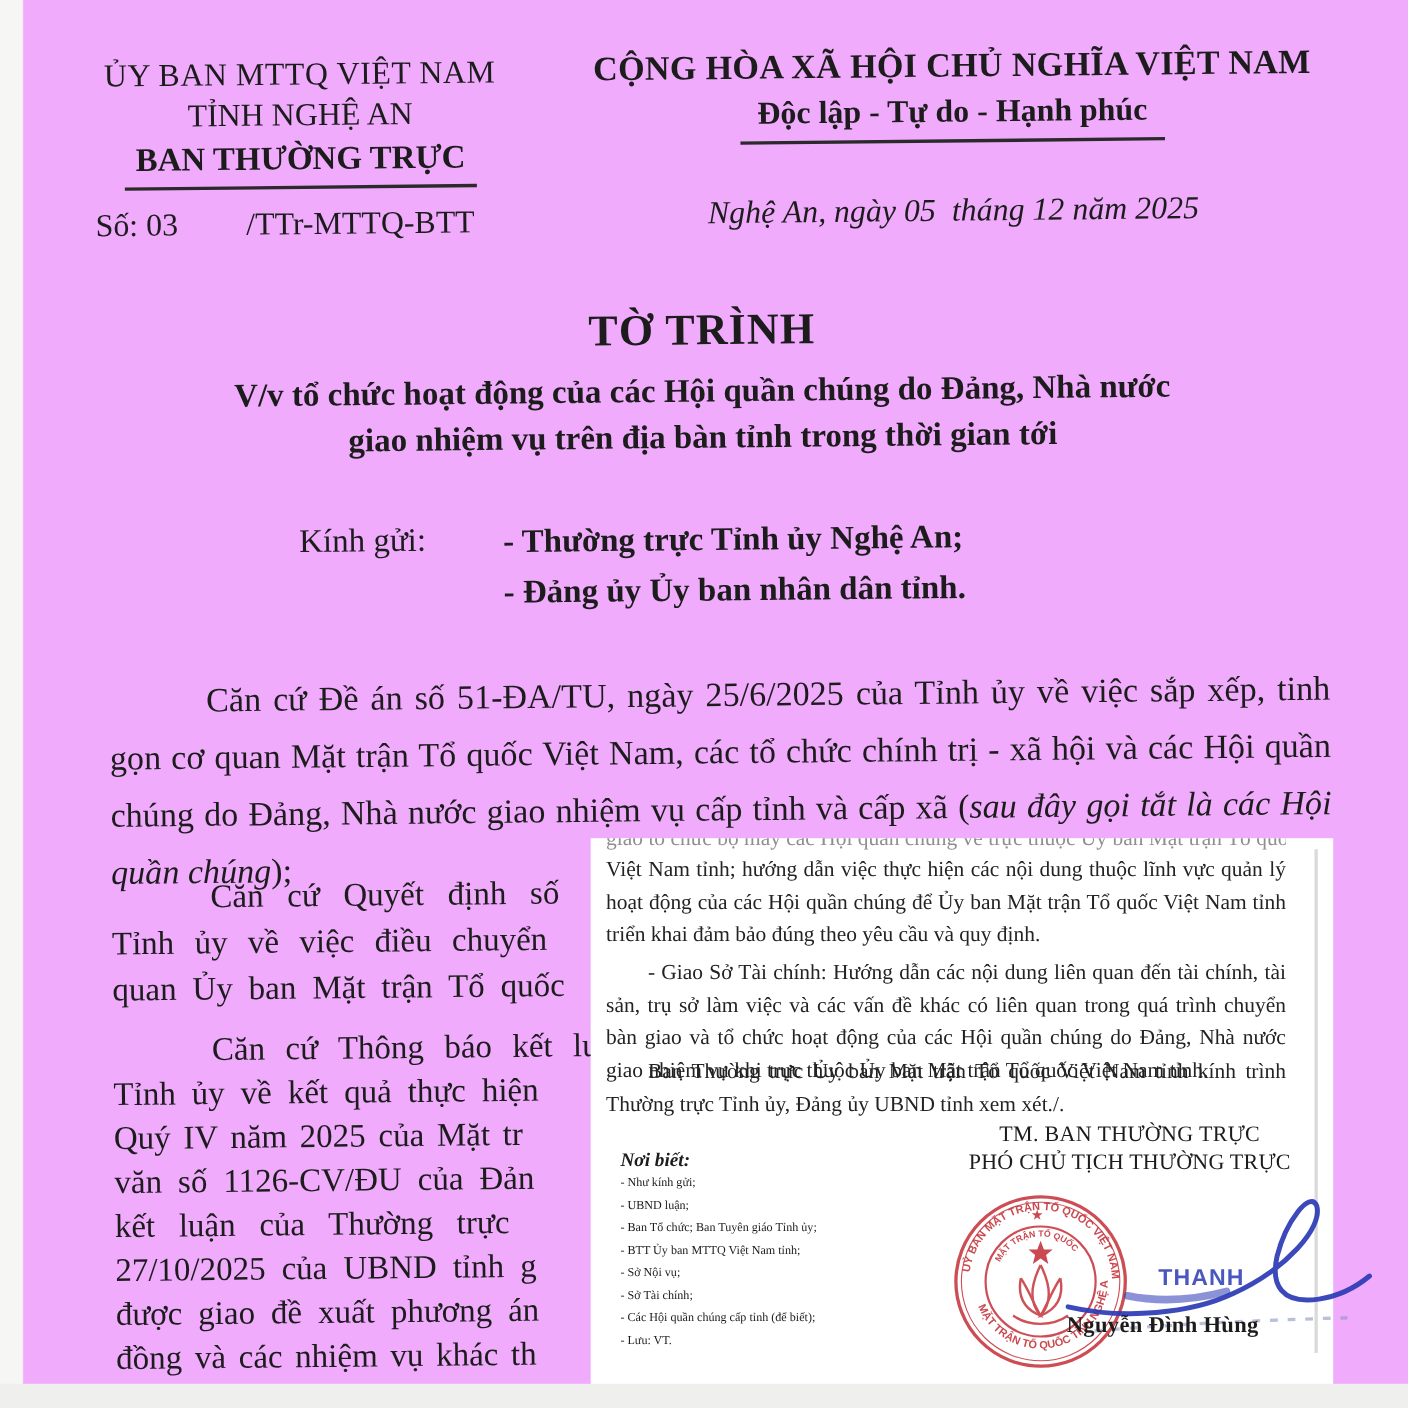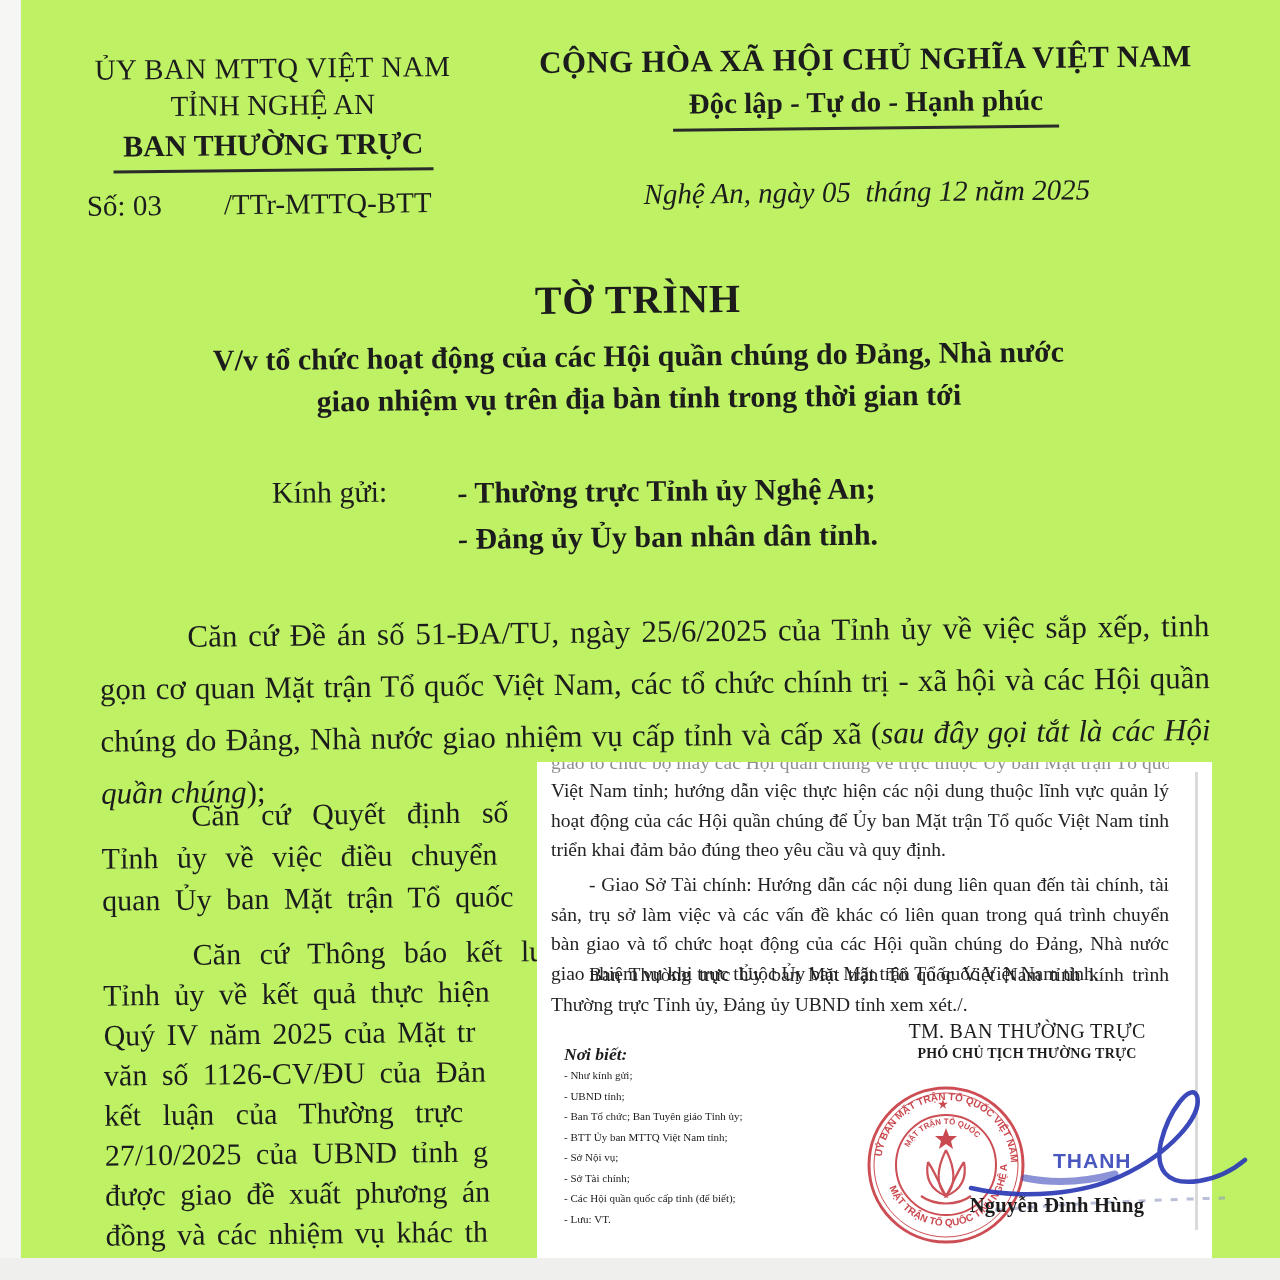--- a/index.html
+++ b/index.html
@@ -1,16 +1,16 @@
 <!DOCTYPE html>
 <html><head>
 <meta charset="utf-8">
 <style>
   html,body{margin:0;padding:0;background:#ffffff;}
-  #stage{position:relative;width:1280px;height:1280px;overflow:hidden;background:#bef264;
+  #stage{position:relative;width:1280px;height:1280px;overflow:hidden;background:#f0abfc;
          font-family:"Liberation Serif","DejaVu Serif",serif;color:#1c1c1c;}
   .edge-strip{position:absolute;left:0;top:0;width:20px;height:1280px;background:#f6f6f5;border-right:1px solid #efefee;}
   .doc{position:absolute;left:0;top:0;width:1280px;height:1280px;transform:rotate(-0.6deg);transform-origin:640px 500px;}
 
   
   .hdr-left{position:absolute;left:62px;top:48px;width:430px;text-align:center;}
   .hdr-left .l1{font-size:29px;letter-spacing:.5px;}
   .hdr-left .l2{font-size:29px;margin-top:4px;}
   .hdr-left .l3{font-size:30px;font-weight:bold;margin-top:6px;display:inline-block;
                 border-bottom:3px solid #2a2a2a;padding:0 10px 7px;}
@@ -52,21 +52,21 @@
   
   .inset{position:absolute;left:537px;top:762px;width:675px;height:518px;background:#ffffff;z-index:10;}
   .inset .cutline{position:absolute;left:14px;top:0;width:618px;height:15px;overflow:hidden;color:#8f8f8f;}
   .inset .cutline span{display:block;transform:translateY(-13px);font-size:19.5px;line-height:28px;white-space:nowrap;}
   .inset .ptxt{position:absolute;left:14px;width:618px;font-size:19.5px;line-height:29.5px;text-align:justify;color:#232323;}
   .inset .ptxt.indent{text-indent:38px;}
   .vline{position:absolute;left:658px;top:10px;width:3px;height:458px;background:#dadada;}
 
   .sig-auth{position:absolute;left:318px;top:258px;width:344px;text-align:center;}
   .sig-auth .a1{font-size:20px;letter-spacing:.3px;}
-  .sig-auth .a2{font-size:14px;font-weight:bold;margin-top:3px;letter-spacing:.2px;}
+  .sig-auth .a2{font-size:20px;font-weight:normal;margin-top:3px;letter-spacing:.2px;}
   .noi-nhan{position:absolute;left:27px;top:282px;width:300px;}
   .noi-nhan .nlabel{font-size:17.5px;font-weight:bold;font-style:italic;}
   .noi-nhan .nitem{font-size:11px;line-height:20.5px;}
   .stamp-wrap{position:absolute;left:328px;top:322px;width:162px;height:162px;}
   .sig-wrap{position:absolute;left:428px;top:320px;width:292px;height:152px;}
   .sig-name{position:absolute;left:348px;top:432px;width:344px;text-align:center;
             font-size:20.5px;font-weight:bold;letter-spacing:.3px;}
 
   .bottom-band{position:absolute;left:0;top:1258px;width:1280px;height:22px;background:#efefee;z-index:30;}
 </style>
@@ -142,26 +142,26 @@
     <div class="vline"></div>
 
     <div class="sig-auth">
       <div class="a1">TM. BAN THƯỜNG TRỰC</div>
       <div class="a2">PHÓ CHỦ TỊCH THƯỜNG TRỰC</div>
     </div>
 
     <div class="noi-nhan">
       <div class="nlabel">Nơi biết:</div>
       <div class="nitem">- Như kính gửi;</div>
-      <div class="nitem">- UBND tỉnh;</div>
+      <div class="nitem">- UBND luận;</div>
       <div class="nitem">- Ban Tổ chức; Ban Tuyên giáo Tỉnh ủy;</div>
       <div class="nitem">- BTT Ủy ban MTTQ Việt Nam tỉnh;</div>
       <div class="nitem">- Sở Nội vụ;</div>
       <div class="nitem">- Sở Tài chính;</div>
-      <div class="nitem">- Các Hội quần quốc cấp tỉnh (để biết);</div>
+      <div class="nitem">- Các Hội quần chúng cấp tỉnh (để biết);</div>
       <div class="nitem">- Lưu: VT.</div>
     </div>
 
     <div class="stamp-wrap">
       <svg width="162" height="162" viewBox="0 0 162 162">
         <g stroke="#c5353c" fill="none" opacity="0.88">
           <circle cx="81" cy="81" r="77" stroke-width="3"></circle>
           <circle cx="81" cy="81" r="72" stroke-width="1"></circle>
           <circle cx="81" cy="81" r="50" stroke-width="2"></circle>
         </g>

